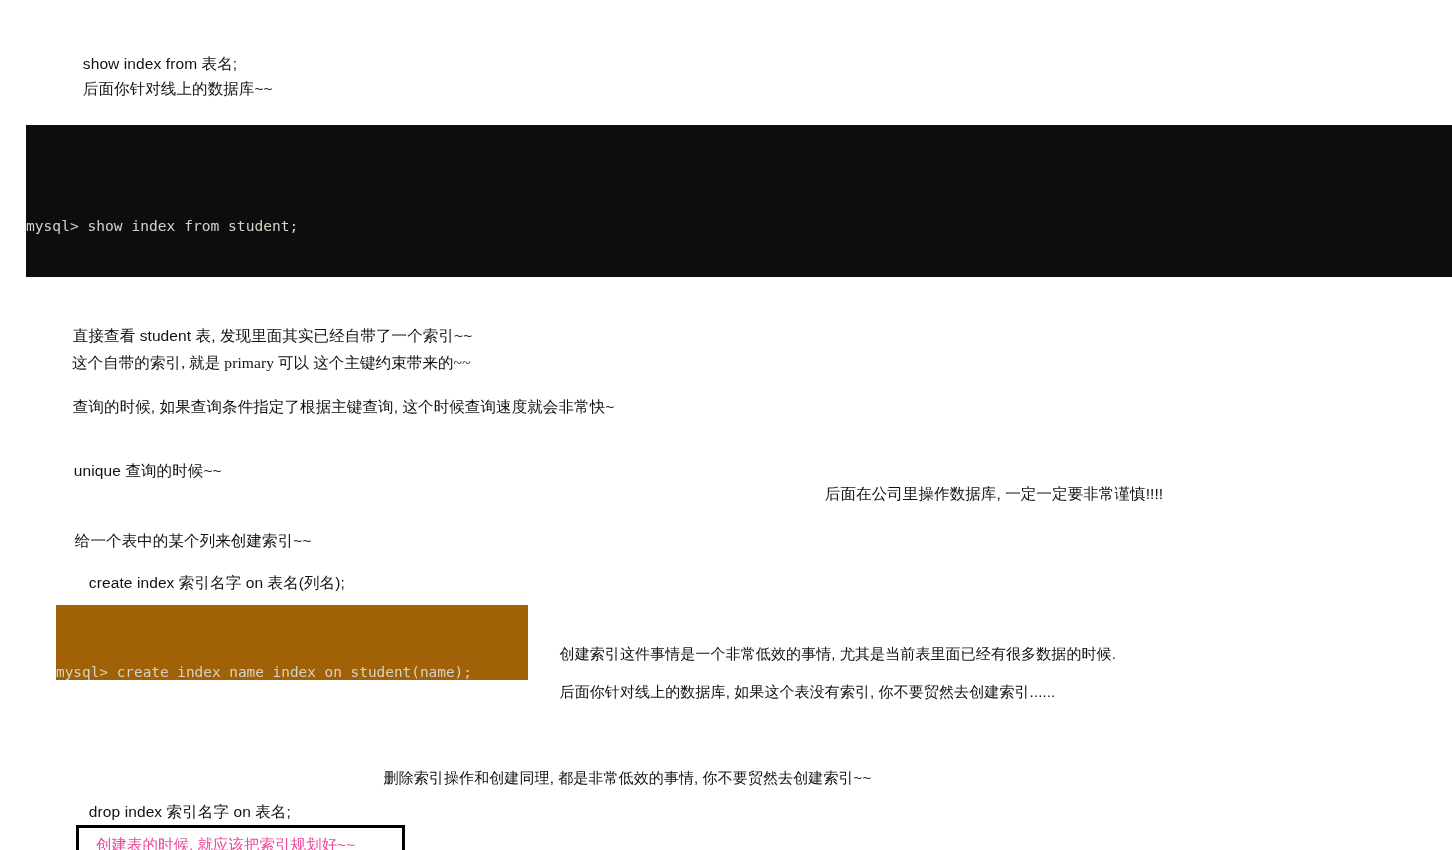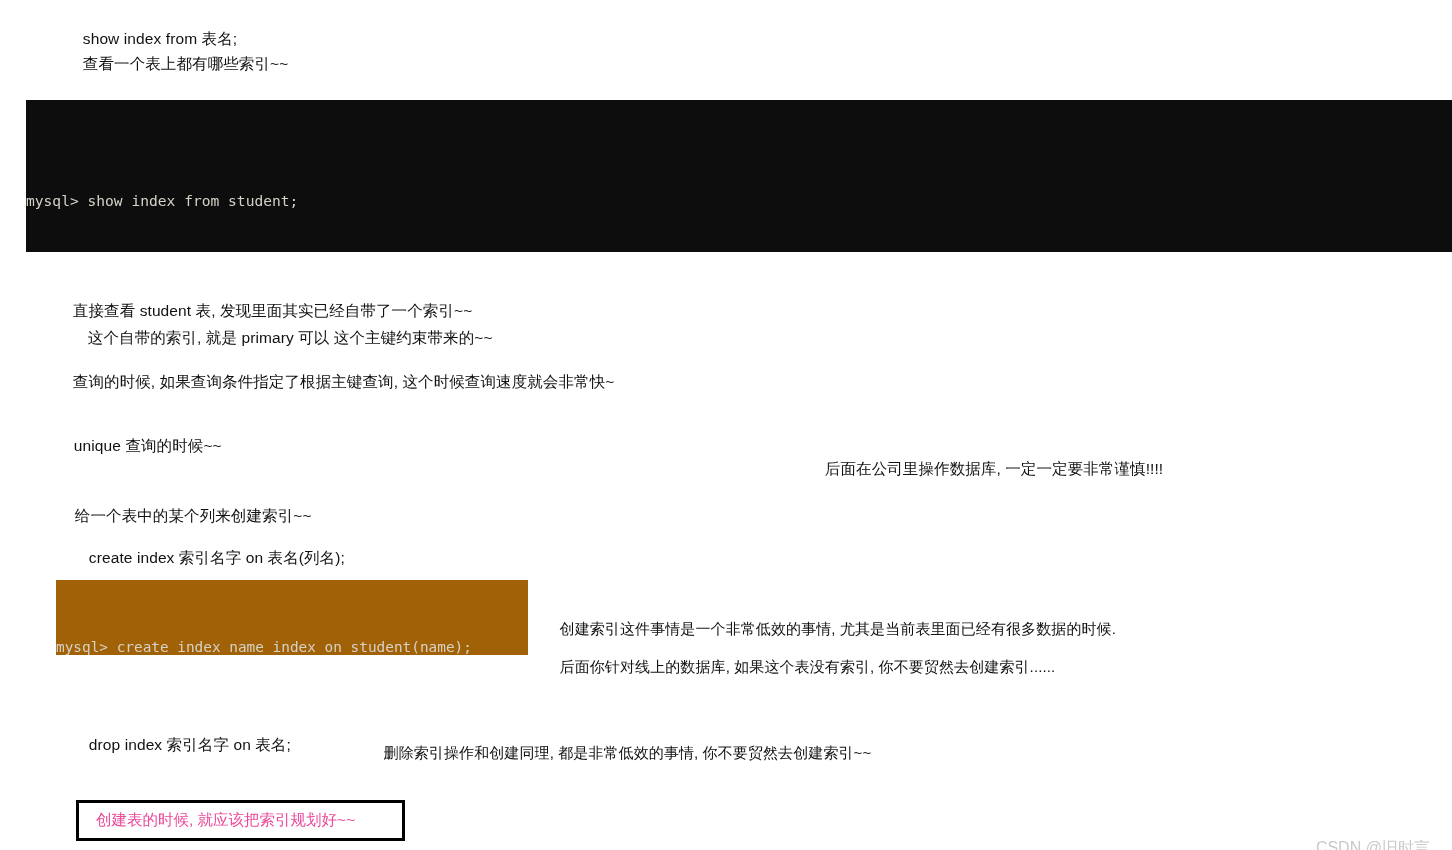--- a/index.html
+++ b/index.html
@@ -9,21 +9,21 @@
     background: #ffffff;
   }
   body {
     width: 1452px;
     height: 850px;
     position: relative;
     overflow: hidden;
     font-family: "Liberation Sans", "DejaVu Sans", sans-serif;
     color: #1a1a1a;
   }
-  .abs { position: absolute; }
+  .abs { position: absolute; margin-top: 25px; }
 
   
   .note {
     font-size: 15.5px;
     line-height: 26px;
     color: #111111;
     white-space: pre;
     letter-spacing: 0.1px;
   }
   .note-sm { font-size: 15px; }
@@ -71,37 +71,37 @@
     user-select: none;
   }
 </style>
 </head>
 <body>
 
 <div class="abs note" style="left:74px; top:0px;">
   <span>show index from 表名;</span>
 </div>
 <div class="abs note" style="left:74px; top:25px;">
-  <span>查看一个表上都有哪些索引~~</span>
+  <span>后面你针对线上的数据库~~</span>
 </div>
 
 <div class="abs terminal" style="left:26px; top:100px; width:1426px; height:140px; padding-top:12px;">
   <span class="term-line">mysql&gt; show index from student;</span>
   
   
   
   
   
   
 </div>
 
 <div class="abs note" style="left:64px; top:272px;">
   <span>直接查看 student 表, 发现里面其实已经自带了一个索引~~</span>
 </div>
-<div class="abs note" style="left:79px; top:299px;">
+<div class="abs note" style="left:64px; top:299px;font-family:Liberation Serif, serif;">
   <span>这个自带的索引, 就是 primary 可以 这个主键约束带来的~~</span>
 </div>
 <div class="abs note" style="left:64px; top:343px;">
   <span>查询的时候, 如果查询条件指定了根据主键查询, 这个时候查询速度就会非常快~</span>
 </div>
 <div class="abs note" style="left:65px; top:407px;">
   <span>unique 查询的时候~~</span>
 </div>
 <div class="abs note" style="left:816px; top:430px;">
   <span>后面在公司里操作数据库, 一定一定要非常谨慎!!!!</span>
@@ -119,21 +119,21 @@
   
 </div>
 
 <div class="abs note note-sm" style="left:551px; top:590px;">
   <span>创建索引这件事情是一个非常低效的事情, 尤其是当前表里面已经有很多数据的时候.</span>
 </div>
 <div class="abs note note-sm" style="left:551px; top:628px;">
   <span>后面你针对线上的数据库, 如果这个表没有索引, 你不要贸然去创建索引......</span>
 </div>
 
-<div class="abs note" style="left:80px; top:706px;text-align:right;">
+<div class="abs note" style="left:80px; top:748px;text-align:right;">
   <span>drop index 索引名字 on 表名;</span>
 </div>
 <div class="abs note note-sm" style="left:375px; top:714px;">
   <span>删除索引操作和创建同理, 都是非常低效的事情, 你不要贸然去创建索引~~</span>
 </div>
 
 <div class="abs callout" style="left:76px; top:800px; width:329px; height:41px;">
   <span>创建表的时候, 就应该把索引规划好~~</span>
 </div>
 

